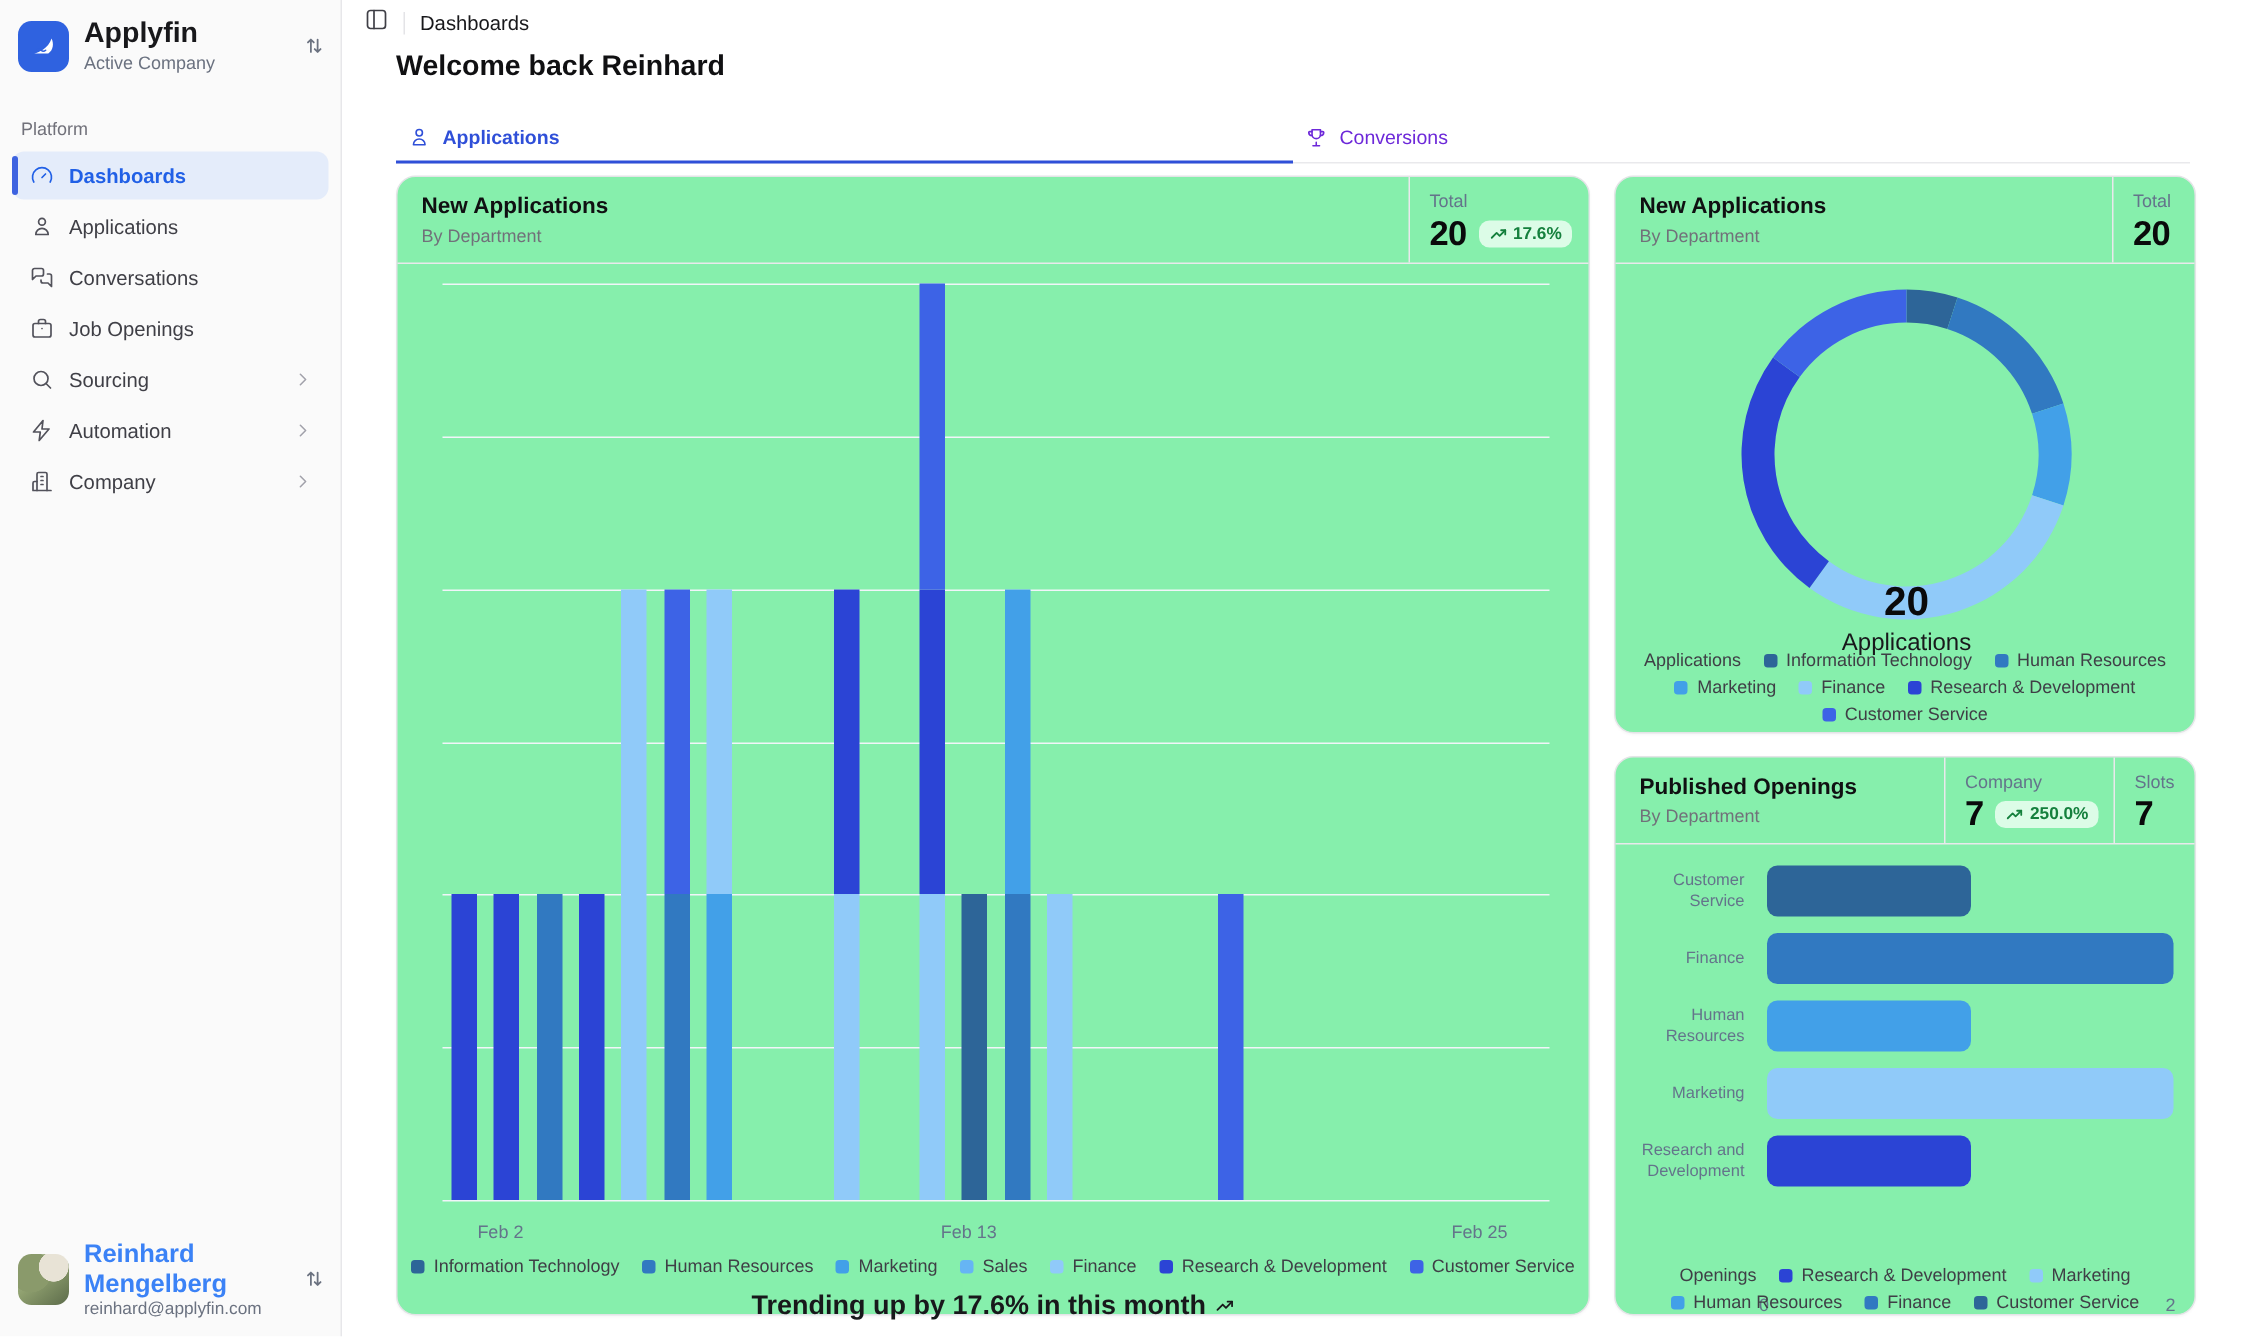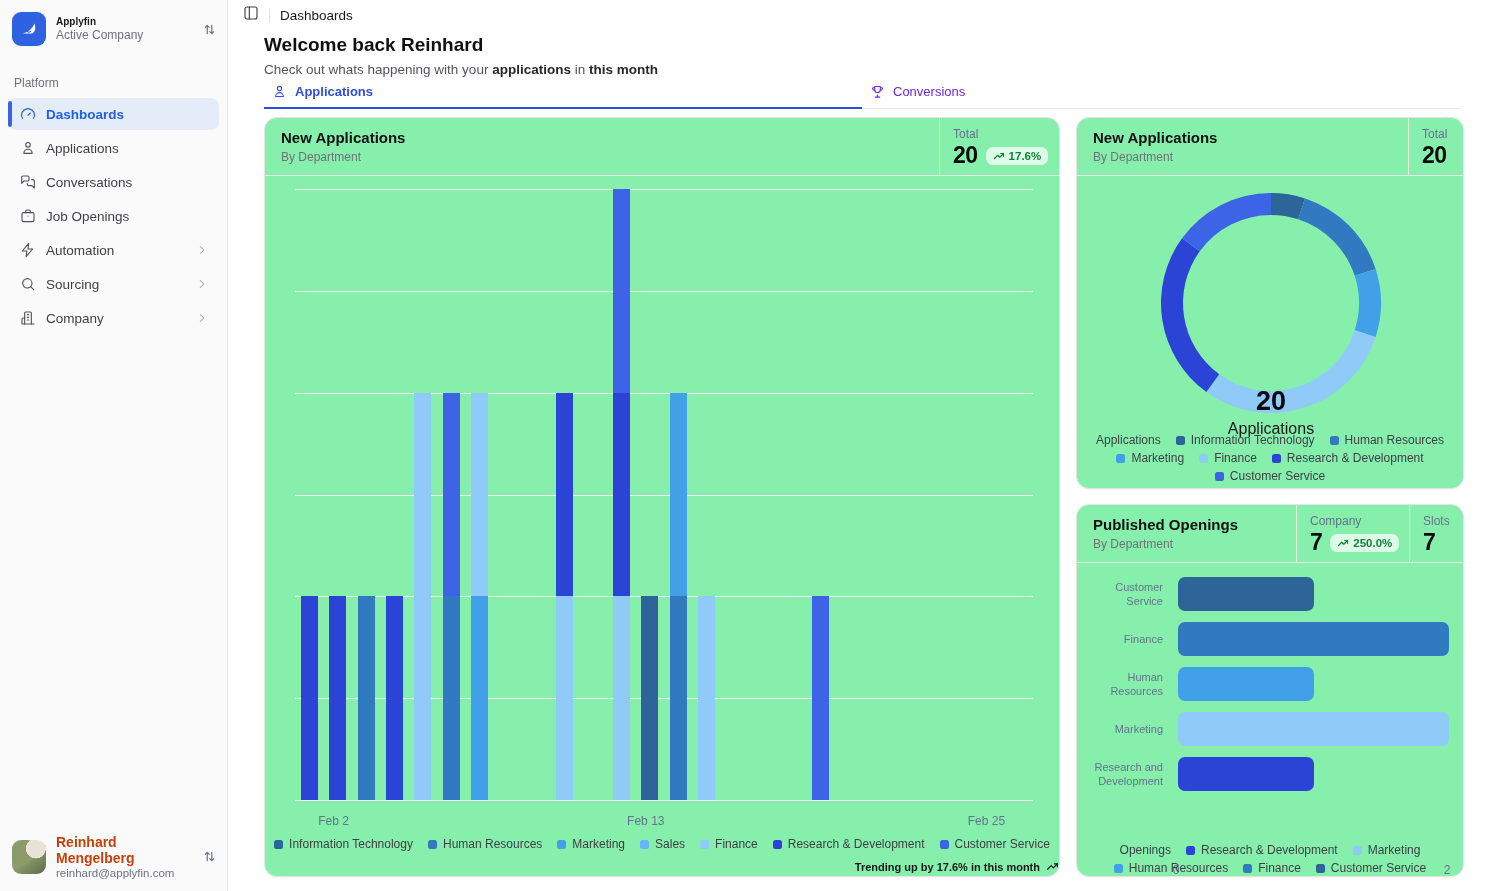--- a/index.html
+++ b/index.html
@@ -7,42 +7,42 @@
     font-family:"Liberation Sans", sans-serif; color:#18181b; }
   .app { position:relative; width:1502px; height:891px; }
 
   
   .sidebar { position:absolute; left:0; top:0; width:228px; height:891px;
     background:#fafafa; border-right:1px solid #e7e7ea; }
   .brand { display:flex; align-items:center; gap:10px; padding:12px 10px 12px 12px; cursor:pointer; }
   .brand-logo { width:34px; height:34px; border-radius:9px; background:#2f62e0;
     display:flex; align-items:center; justify-content:center; flex:0 0 auto; }
   .brand-text { flex:1; min-width:0; }
-  .brand-name { font-size:10px; font-weight:700; color:#18181b; }
+  .brand-name { font-size:19px; font-weight:700; color:#18181b; }
   .brand-sub { font-size:12px; color:#6b7280; margin-top:1px; }
   .updown { color:#6b7280; display:flex; }
   .section-label { font-size:12px; color:#71717a; padding:18px 14px 8px 14px; }
   .nav { padding:0 8px; }
   .nav-item { position:relative; display:flex; align-items:center; gap:10px; height:32px;
     margin-bottom:2px; padding:0 10px 0 12px; border-radius:8px; font-size:13.5px; color:#3f3f46; cursor:pointer; }
   .nav-item .icon { color:#52525b; }
   .nav-item.active { background:#e4ecfa; color:#2160e6; font-weight:700; }
   .nav-item.active .icon { color:#2160e6; }
   .nav-item.active::before { content:""; position:absolute; left:0; top:3px; bottom:3px;
     width:4px; border-radius:4px; background:#3e63e0; }
   .nav-item .nav-label { flex:1; }
   .nav-item .chev { color:#a1a1aa; display:flex; }
   .side-user { position:absolute; left:0; bottom:0; width:100%; padding:10px 10px 12px 12px;
     display:flex; align-items:center; gap:10px; cursor:pointer; }
   .avatar { width:34px; height:34px; border-radius:9px; flex:0 0 auto;
     background:
       radial-gradient(circle at 70% 25%, #e8e3d6 0 28%, transparent 29%),
       radial-gradient(circle at 25% 35%, #8a9a6b 0 40%, transparent 41%),
       linear-gradient(140deg,#b9c4a6 0%, #8fa06f 45%, #5c6b4a 100%); }
-  .side-user-name { font-size:14px; font-weight:700; color:#c2410c; }
+  .side-user-name { font-size:17px; font-weight:700; color:#3b82f6; }
   .side-user-mail { font-size:11.5px; color:#6b7280; margin-top:1px; }
   .side-user .brand-text { flex:1; }
 
   
   .main { position:absolute; left:228px; top:0; width:1274px; height:891px; }
   .topbar { display:flex; align-items:center; height:30px; padding-left:15px; gap:10px; }
   .topbar .icon { color:#3f3f46; cursor:pointer; }
   .crumb-divider { width:1px; height:15px; background:#e4e4e7; }
   .crumb { font-size:13.5px; color:#18181b; }
   .page-head { position:absolute; left:36px; top:34px; }
@@ -85,22 +85,22 @@
   .gridline { position:absolute; left:0; right:0; height:1px; background:#f1f5f9; }
   .bar-col { position:absolute; bottom:0; width:17px; }
   .bar-seg { position:absolute; left:0; width:100%; }
   .x-ticks { position:absolute; left:16px; top:696px; width:738px; height:16px; }
   .x-tick { position:absolute; transform:translateX(-50%); font-size:12px; color:#64748b; white-space:nowrap; }
   .legend { position:absolute; left:0; width:100%; display:flex; justify-content:center;
     flex-wrap:wrap; gap:4px 15px; font-size:12px; color:#3f3f46; }
   .legend-main { top:719px; }
   .legend-item { display:flex; align-items:center; gap:6px; }
   .swatch { width:9px; height:9px; border-radius:2.5px; flex:0 0 auto; }
-  .chart-footer { position:absolute; left:0; top:742px; width:100%; display:flex; justify-content:flex-end;
-    align-items:center; gap:6px; font-size:11px; font-weight:700; color:#18181b; }
+  .chart-footer { position:absolute; left:0; top:742px; width:100%; display:flex; justify-content:center;
+    align-items:center; gap:6px; font-size:18px; font-weight:700; color:#18181b; }
 
   
   .donut-svg { position:absolute; left:0; top:58px; }
   .donut-num { position:absolute; left:0; width:388px; top:268px; text-align:center;
     font-size:27px; font-weight:800; color:#0a0a0b; }
   .donut-sub { position:absolute; left:0; width:388px; top:302px; text-align:center; font-size:16px; color:#18181b; }
   .legend-rows { position:absolute; left:0; width:100%; display:flex; flex-direction:column; gap:4px; }
   .legend-row { display:flex; justify-content:center; gap:15px; font-size:12px; color:#3f3f46; }
 
   
@@ -167,38 +167,38 @@
               <rect x="3" y="7" width="18" height="13.5" rx="2"></rect>
               <path d="M8.5 7V5a2 2 0 0 1 2-2h3a2 2 0 0 1 2 2v2"></path>
               <path d="M12 12v.01"></path>
             </svg>
           </span>
           <span class="nav-label">Job Openings</span>
         </div>
         <div class="nav-item">
           <span class="icon" style="display: inline-flex;">
             <svg width="16" height="16" viewBox="0 0 24 24" fill="none" stroke="currentColor" stroke-width="1.7" stroke-linecap="round" stroke-linejoin="round">
-              <path d="M13 2 3.5 13.5h6.8L9.2 22 19 10.5h-7z"></path>
-            </svg>
-          </span>
-          <span class="nav-label">Automation</span>
+              <circle cx="11" cy="11" r="7"></circle>
+              <path d="m20.5 20.5-4.5-4.5"></path>
+            </svg>
+          </span>
+          <span class="nav-label">Sourcing</span>
           <span class="chev">
             <svg width="14" height="14" viewBox="0 0 24 24" fill="none" stroke="currentColor" stroke-width="1.8" stroke-linecap="round" stroke-linejoin="round">
               <path d="m9 18 6-6-6-6"></path>
             </svg>
           </span>
         </div>
         <div class="nav-item">
           <span class="icon" style="display: inline-flex;">
             <svg width="16" height="16" viewBox="0 0 24 24" fill="none" stroke="currentColor" stroke-width="1.7" stroke-linecap="round" stroke-linejoin="round">
-              <circle cx="11" cy="11" r="7"></circle>
-              <path d="m20.5 20.5-4.5-4.5"></path>
-            </svg>
-          </span>
-          <span class="nav-label">Sourcing</span>
+              <path d="M13 2 3.5 13.5h6.8L9.2 22 19 10.5h-7z"></path>
+            </svg>
+          </span>
+          <span class="nav-label">Automation</span>
           <span class="chev">
             <svg width="14" height="14" viewBox="0 0 24 24" fill="none" stroke="currentColor" stroke-width="1.8" stroke-linecap="round" stroke-linejoin="round">
               <path d="m9 18 6-6-6-6"></path>
             </svg>
           </span>
         </div>
         <div class="nav-item">
           <span class="icon" style="display: inline-flex;">
             <svg width="16" height="16" viewBox="0 0 24 24" fill="none" stroke="currentColor" stroke-width="1.7" stroke-linecap="round" stroke-linejoin="round">
               <path d="M7 21V4.5A1.5 1.5 0 0 1 8.5 3h7A1.5 1.5 0 0 1 17 4.5V21"></path>
@@ -235,21 +235,20 @@
           <rect x="3" y="3" width="18" height="18" rx="3"></rect>
             <path d="M9.5 3v18"></path>
         </svg>
       </span>
       <span class="crumb-divider"></span>
       <span class="crumb">Dashboards</span>
     </div>
 
     <div class="page-head">
       <div class="page-title">Welcome back Reinhard</div>
-      <div class="page-sub"><span>Check out whats happening with your </span><b>applications</b><span> in </span><b>this month</b></div>
     </div>
 
 
     <div class="tabs">
         <div class="tab active">
           <span class="icon" style="display: inline-flex;">
             <svg width="15" height="15" viewBox="0 0 24 24" fill="none" stroke="currentColor" stroke-width="1.7" stroke-linecap="round" stroke-linejoin="round">
               <circle cx="12" cy="7.2" r="3.4"></circle>
               <path d="M5.8 20c0-3.4 2.8-6.2 6.2-6.2s6.2 2.8 6.2 6.2z"></path>
             </svg>

